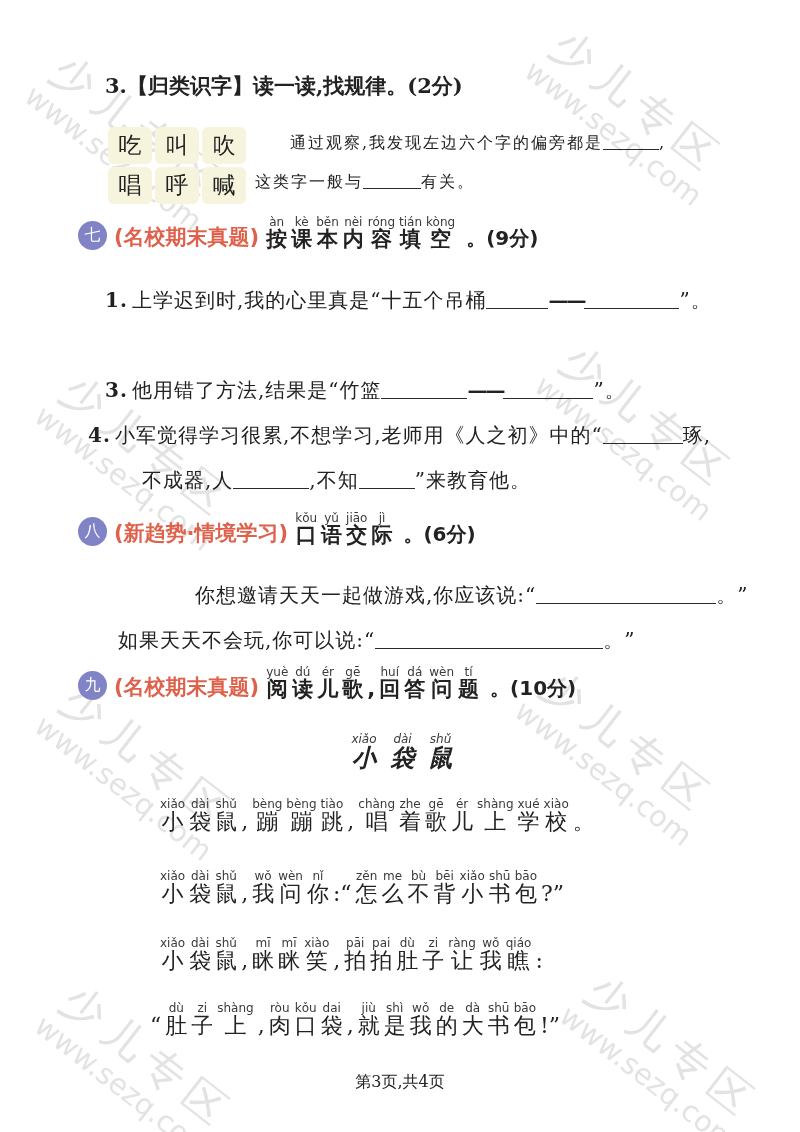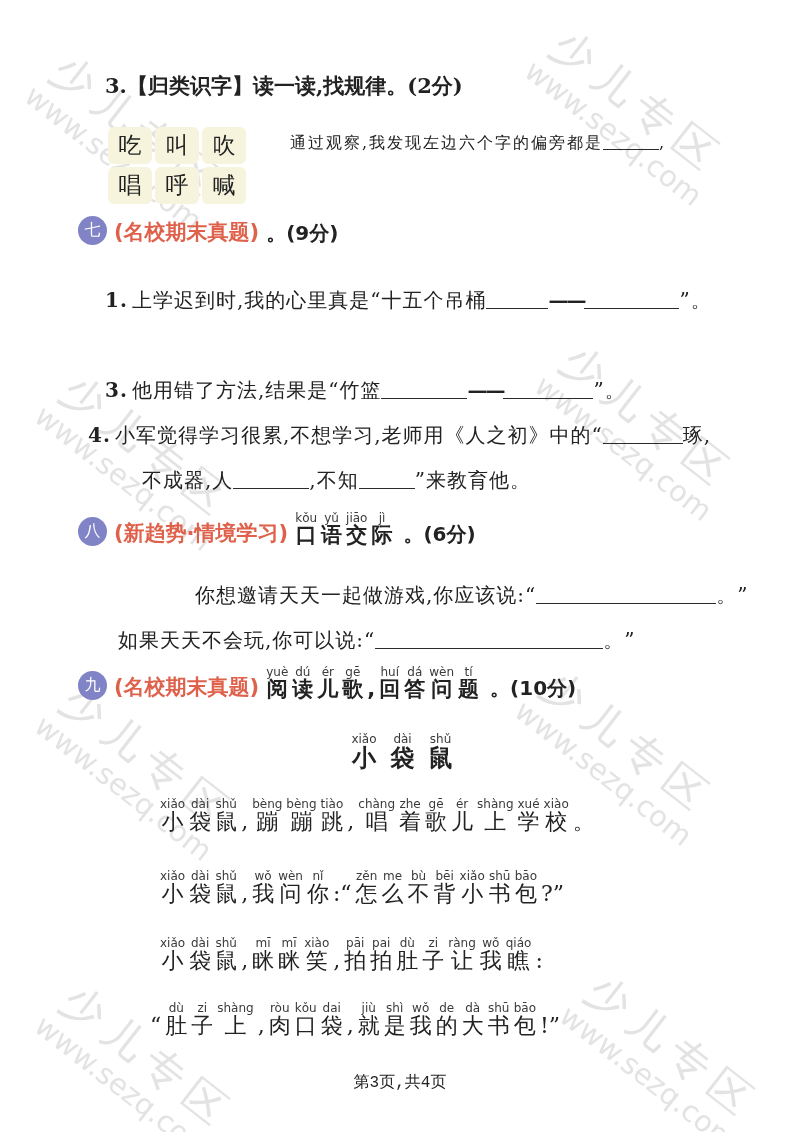--- a/index.html
+++ b/index.html
@@ -33,26 +33,26 @@
                   font-size:21px;margin-right:4px;}
   .sec-suffix{font-weight:bold;font-size:20px;margin-bottom:1px;
               font-family:"DejaVu Sans","Liberation Sans",sans-serif;}
   rt{font-family:"DejaVu Sans","Liberation Sans",sans-serif;font-size:12px;color:#3a3a3a;
      font-weight:normal;letter-spacing:0;}
   ruby{ruby-position:over;}
   
   .item{position:absolute;font-size:20px;white-space:nowrap;letter-spacing:1px;}
   .item .num{font-weight:bold;margin-right:4px;}
   
-  .poem-title{position:absolute;left:4px;right:0;text-align:center;}
+  .poem-title{position:absolute;left:4px;right:0;text-align:center;font-style:italic;}
   .poem-title ruby{font-family:"DejaVu Sans","Liberation Sans",sans-serif;font-weight:bold;
                    font-size:24px;margin:0 7px;}
   .poem-line{position:absolute;font-size:22px;}
   .poem-line ruby{margin-right:4px;}
-  .footer{position:absolute;left:0;right:0;text-align:center;font-size:16px;color:#222;font-family:Liberation Mono, monospace;}
+  .footer{position:absolute;left:0;right:0;text-align:center;font-size:16px;color:#222;}
 </style>
 </head>
 <body>
 
 <div id="page">
 
   <div class="wm" style="left:20px;top:100px">
       <div class="wm1">少儿专区</div>
       <div class="wm2">www.sezq.com</div>
     </div>
@@ -94,24 +94,28 @@
       <div class="charbox">叫</div>
       <div class="charbox">吹</div>
       <div class="charbox">唱</div>
       <div class="charbox">呼</div>
       <div class="charbox">喊</div>
     </div>
 
     <div class="abs bodytext" style="left:290px;top:133px">
       <span>通过观察,我发现左边六个字的偏旁都是</span><span class="blank" style="width:56px"></span><span>,</span>
     </div>
+    <div class="abs bodytext" style="left:255px;top:172px">
+      <span>这类字一般与</span><span class="blank" style="width:58px"></span><span>有关。</span>
+    </div>
 
     <div class="sec-header" style="left:78px;top:216px">
       <span class="badge">七</span>
       <span class="tag">(名校期末真题)</span>
+      <span class="sec-title"><ruby>按<rt>àn</rt></ruby><ruby>课<rt>kè</rt></ruby><ruby>本<rt>běn</rt></ruby><ruby>内<rt>nèi</rt></ruby><ruby>容<rt>róng</rt></ruby><ruby>填<rt>tián</rt></ruby><ruby>空<rt>kòng</rt></ruby></span>
       <span class="sec-suffix">。(9分)</span>
     </div>
 
     <div class="item" style="left:105px;top:287px">
       <span class="num">1.</span><span>上学迟到时,我的心里真是“十五个吊桶</span><span class="blank" style="width:62px"></span><span class="dash">——</span><span class="blank" style="width:95px"></span><span>”。</span>
     </div>
     <div class="item" style="left:105px;top:377px">
       <span class="num">3.</span><span>他用错了方法,结果是“竹篮</span><span class="blank" style="width:86px"></span><span class="dash">——</span><span class="blank" style="width:90px"></span><span>”。</span>
     </div>
     <div class="item" style="left:88px;top:422px">

